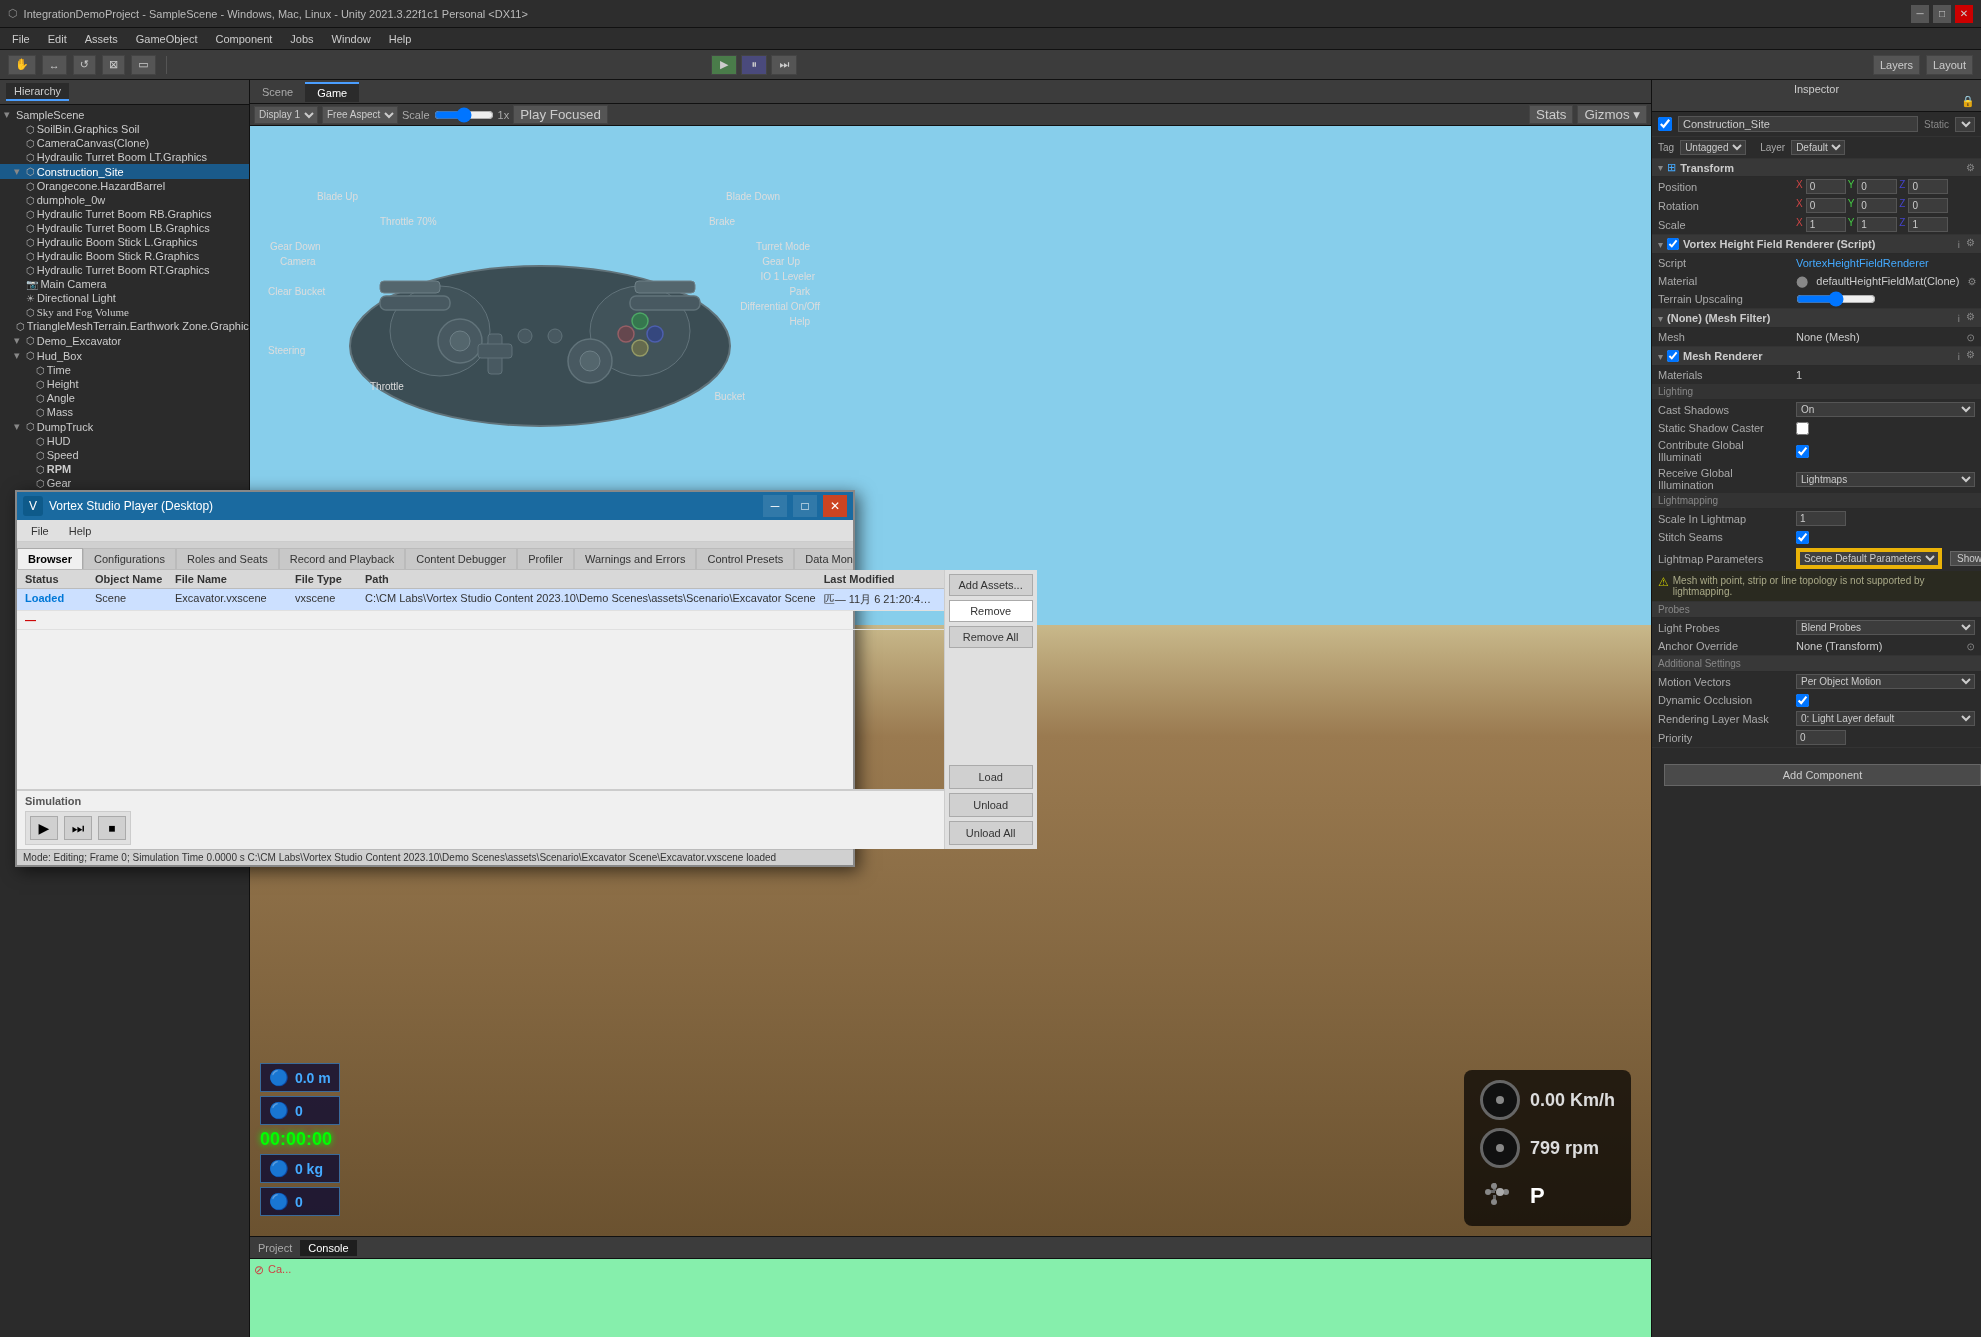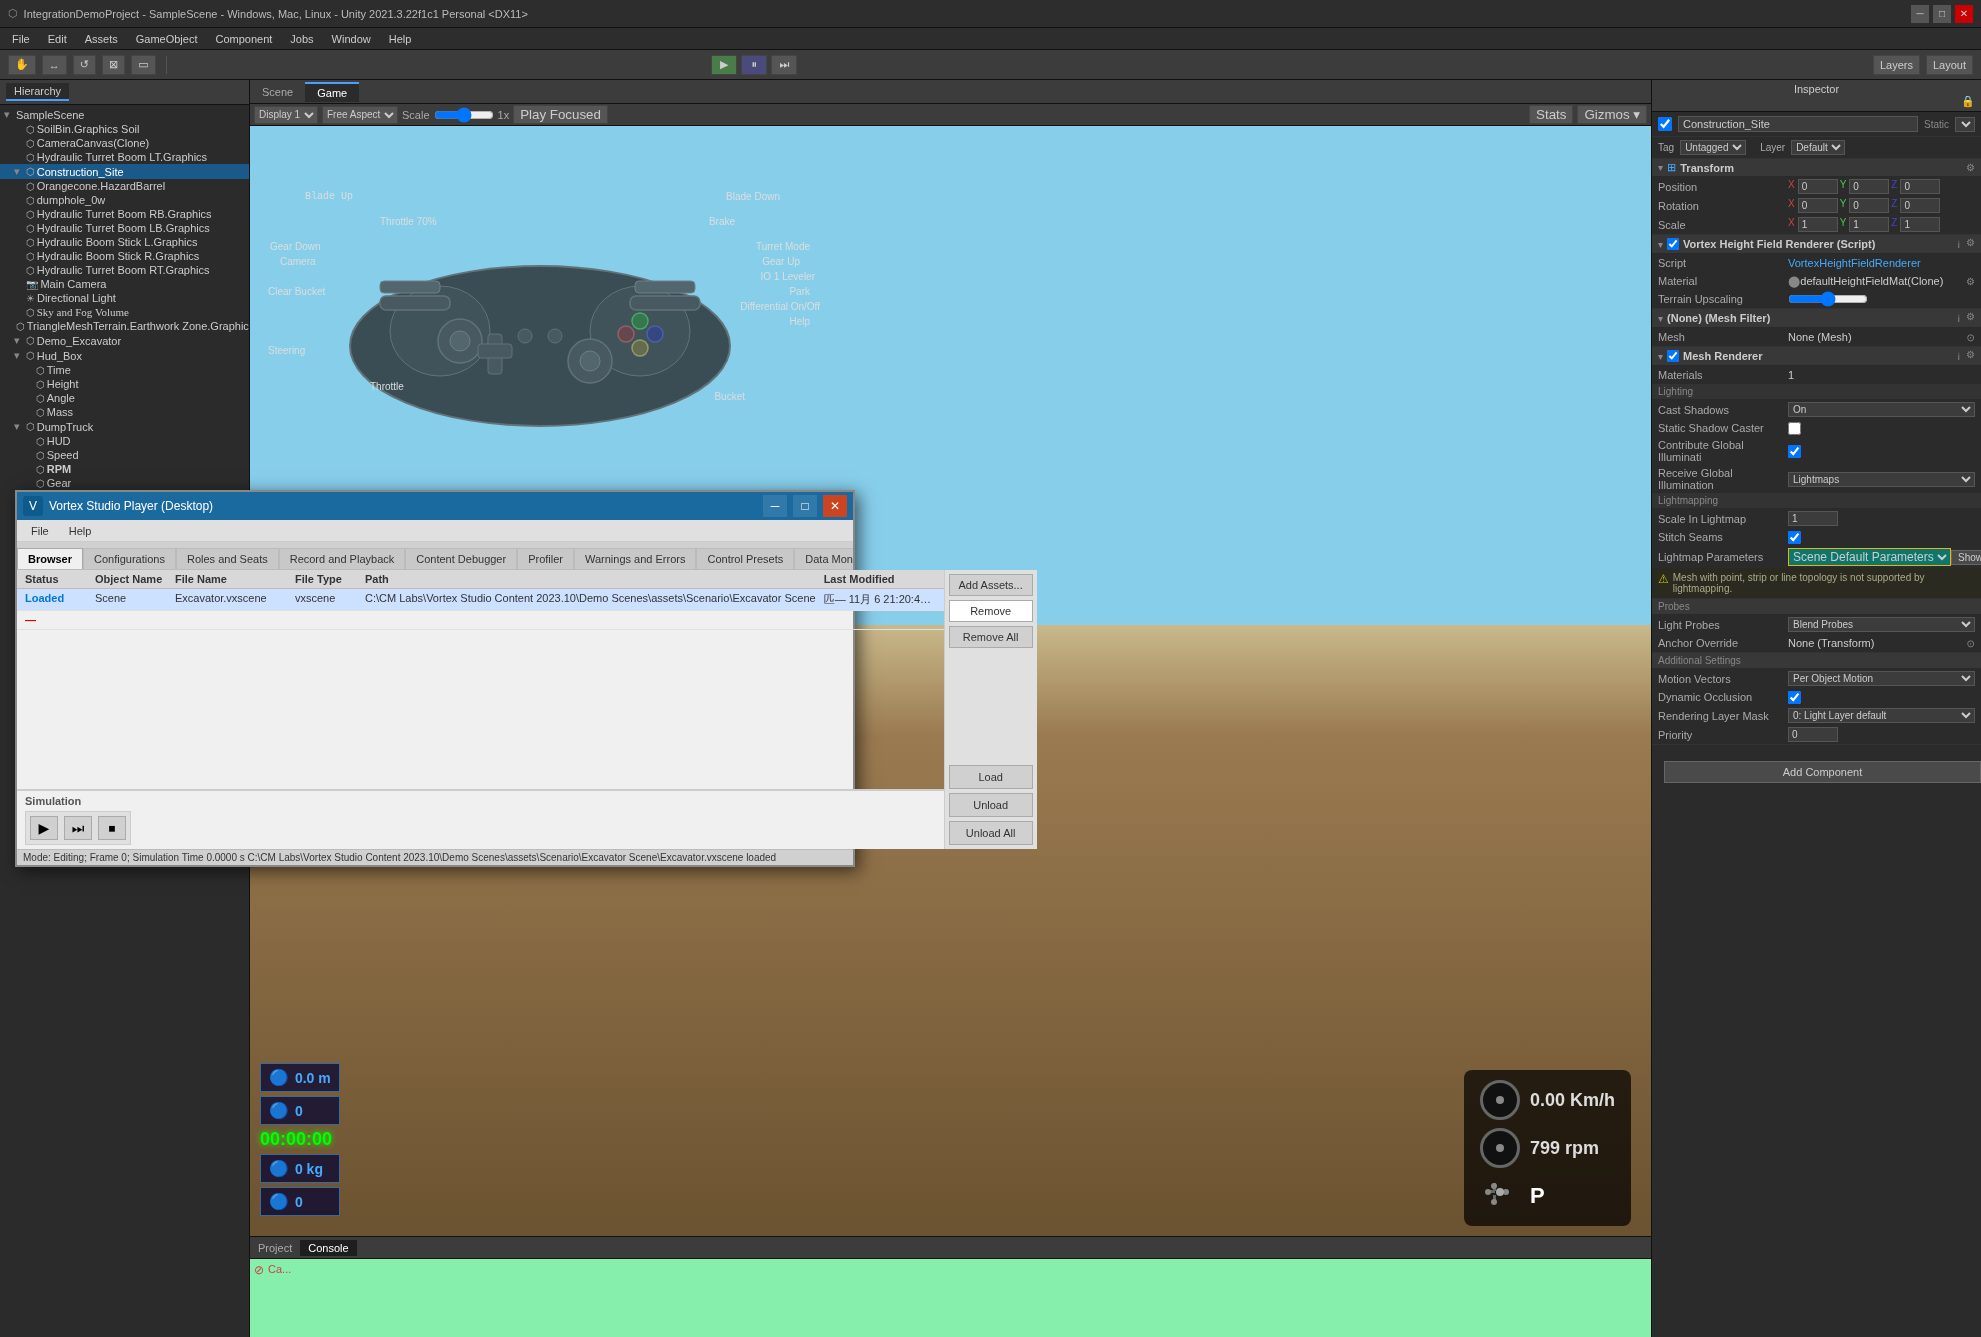--- a/index.html
+++ b/index.html
@@ -50,21 +50,21 @@
     #game-toolbar { background: #3c3c3c; height: 22px; display: flex; align-items: center; padding: 0 4px; gap: 6px; border-bottom: 1px solid #111; font-size: 11px; }
     .game-toolbar-item { color: #ccc; padding: 1px 4px; cursor: pointer; }
 
     
     #console-panel { height: 120px; background: #1e1e1e; border-top: 1px solid #111; }
 
     
     #inspector { width: 320px; background: #2b2b2b; border-left: 1px solid #111; overflow-y: auto; display: flex; flex-direction: column; }
     .inspector-header { background: #3c3c3c; padding: 3px 6px; border-bottom: 1px solid #111; display: flex; align-items: center; justify-content: space-between; flex-direction: column; }
     .inspector-section { border-bottom: 1px solid #333; }
-    .inspector-row { padding: 2px 6px; display: flex; align-items: center; gap: 0; min-height: 18px; }
+    .inspector-row { padding: 2px 6px; display: flex; align-items: center; gap: 8px; min-height: 18px; }
     .inspector-label { color: #aaa; width: 130px; flex-shrink: 0; font-size: 11px; }
     .inspector-value { color: #ccc; font-size: 11px; flex: 1; }
     .inspector-input { background: #3c3c3c; border: 1px solid #555; color: #ccc; padding: 1px 3px; font-size: 10px; width: 40px; }
     .xyz-row { display: flex; gap: 2px; }
     .xyz-label { color: #c44; font-size: 10px; margin-right: 1px; }
     .xyz-label.y { color: #4c4; }
     .xyz-label.z { color: #44c; }
 
     
     #vortex-window { position: absolute; left: 30px; top: 470px; width: 830px; background: #f0f0f0; border: 2px solid #888; box-shadow: 4px 4px 12px rgba(0,0,0,0.5); z-index: 100; display: flex; flex-direction: column; }
@@ -361,21 +361,21 @@
           <rect x="120" y="95" width="60" height="12" rx="4" fill="#444" stroke="#666" stroke-width="1"></rect>
 
           <rect x="375" y="95" width="60" height="12" rx="4" fill="#444" stroke="#666" stroke-width="1"></rect>
 
           <circle cx="265" cy="150" r="7" fill="#333" stroke="#555" stroke-width="1"></circle>
           <circle cx="295" cy="150" r="7" fill="#333" stroke="#555" stroke-width="1"></circle>
         </svg>
 
         
         <div style="position:absolute;top:0;left:0;width:100%;height:100%;pointer-events:none;font-size:10px;color:#ddd;">
-          <div style="position:absolute;top:5px;left:45px;font-family:Liberation Mono, monospace;">Blade Up</div>
+          <div style="position:absolute;top:5px;left:57px;">Blade Up</div>
           <div style="position:absolute;top:5px;right:40px;">Blade Down</div>
           <div style="position:absolute;top:55px;left:10px;">Gear Down</div>
           <div style="position:absolute;top:70px;left:20px;">Camera</div>
           <div style="position:absolute;top:100px;left:8px;">Clear Bucket</div>
           <div style="position:absolute;top:30px;left:120px;">Throttle 70%</div>
           <div style="position:absolute;top:30px;right:85px;">Brake</div>
           <div style="position:absolute;top:55px;right:10px;">Turret Mode</div>
           <div style="position:absolute;top:70px;right:20px;">Gear Up</div>
           <div style="position:absolute;top:85px;right:5px;">IO 1 Leveler</div>
           <div style="position:absolute;top:100px;right:10px;">Park</div>
@@ -605,21 +605,21 @@
       <div class="inspector-row">
         <span class="inspector-label">Scale In Lightmap</span>
         <input type="text" class="inspector-input" value="1" style="width: 50px;">
       </div>
       <div class="inspector-row">
         <span class="inspector-label">Stitch Seams</span>
         <input type="checkbox" checked="" style="">
       </div>
       <div class="inspector-row">
         <span class="inspector-label">Lightmap Parameters</span>
-        <select style="background:#0f766e;border:1px solid #eab308;color:#ccc;font-size:12px;flex:1;">
+        <select style="background:#404040;border:4px solid #eab308;color:#ccc;font-size:10px;flex:1;">
           <option>Scene Default Parameters</option>
         </select>
         <button style="background:#4a4a4a;border:1px solid #666;color:#ccc;padding:1px 6px;cursor:pointer;font-size:10px;">Show</button>
       </div>
 
       <div style="padding:4px 6px;display:flex;align-items:flex-start;gap:4px;background:#2a2a20;">
         <span class="warn-icon">⚠</span>
         <span style="color:#aa8;font-size:10px;">Mesh with point, strip or line topology is not supported by lightmapping.</span>
       </div>
     </div>

